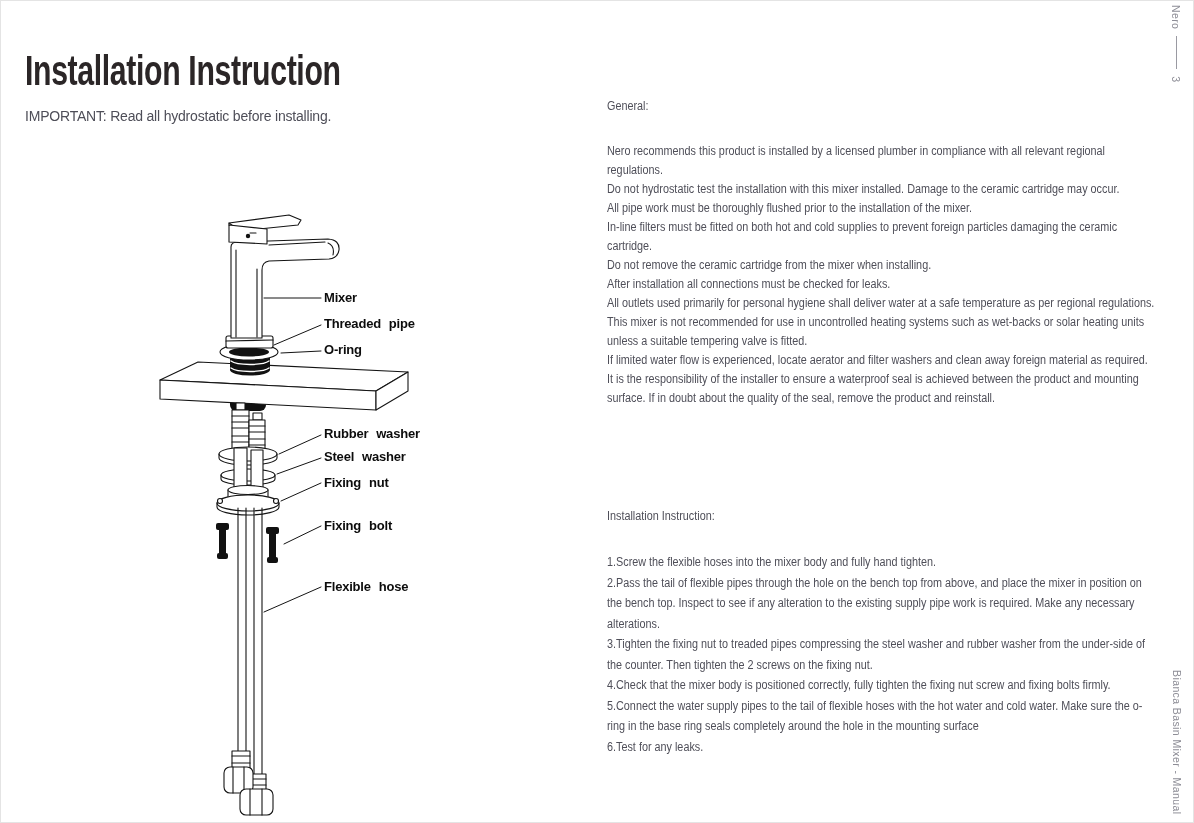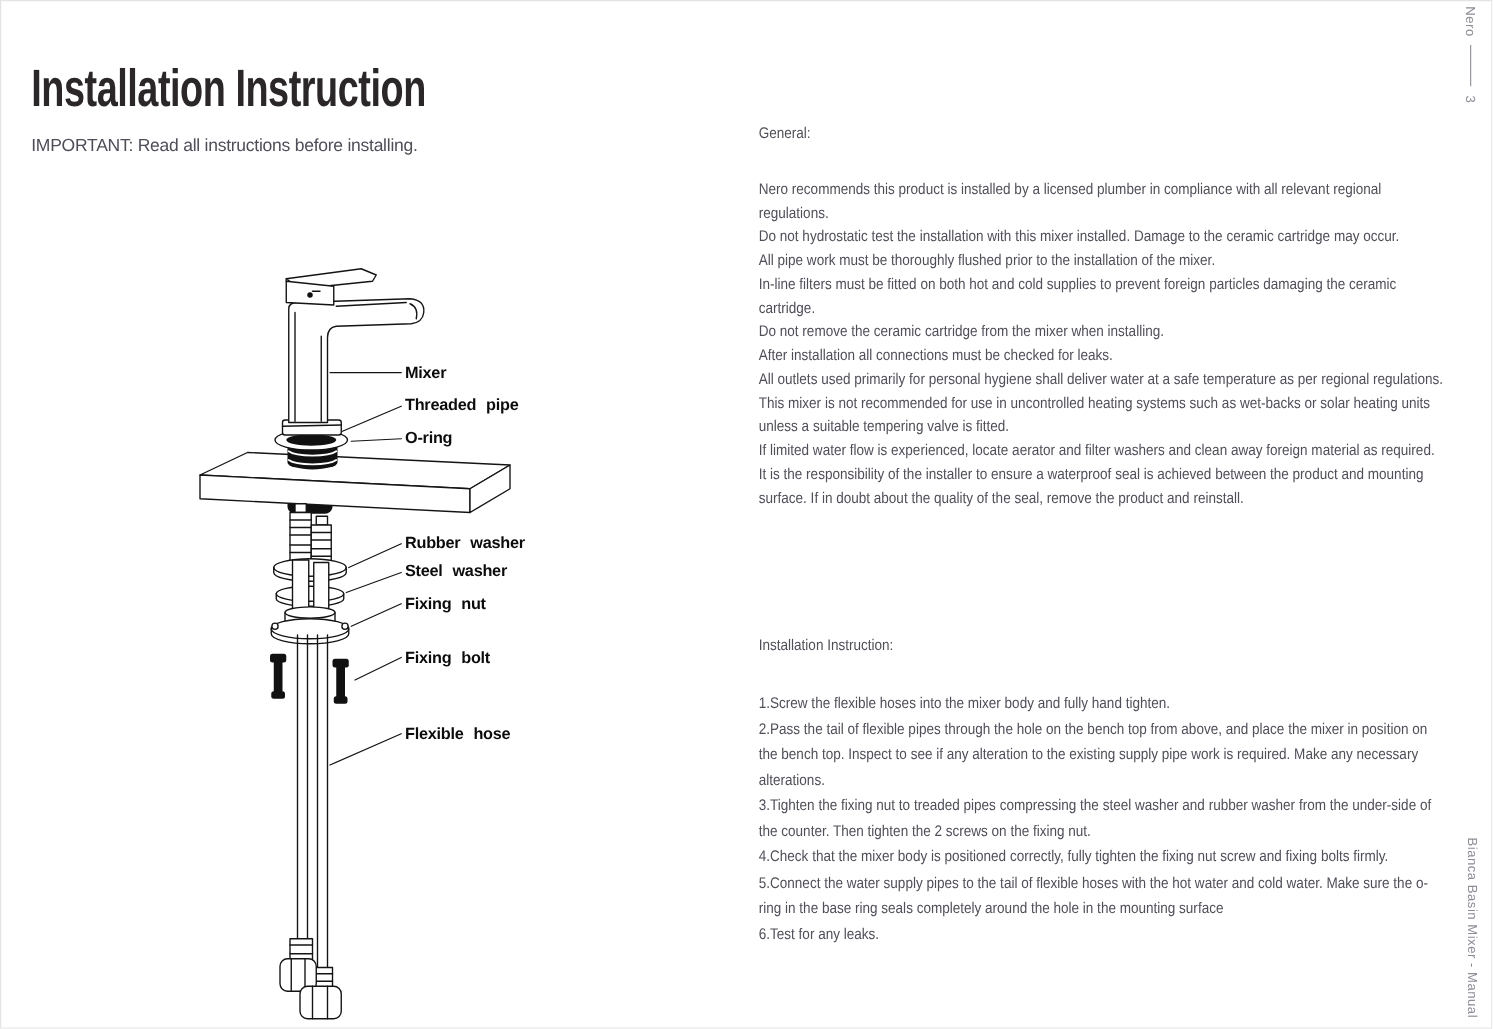--- a/index.html
+++ b/index.html
@@ -43,21 +43,21 @@
     font-family:"Liberation Sans", sans-serif; font-weight:bold; font-size:13px;
     fill:#0c0c0c; word-spacing:4.5px; letter-spacing:-0.2px; stroke:none;
   }
 </style>
 </head>
 <body>
 
 <div class="page-frame"></div>
 
 <h1 class="title">Installation Instruction</h1>
-<div class="important">IMPORTANT: Read all instructions before installing.</div>
+<div class="important">IMPORTANT: Read all hydrostatic before installing.</div>
 
 <svg class="diagram-svg" width="470" height="630" viewBox="0 0 470 630">
   <g stroke="#141414" stroke-width="1.1" fill="none" stroke-linejoin="round" stroke-linecap="round">
 
     <rect x="90" y="204" width="36" height="15" rx="6" fill="#111" stroke="none"></rect>
 
     <g fill="#ffffff">
       <polygon points="20,188 58,170 268,180 236,199"></polygon>
       <polygon points="20,188 236,199 236,218 20,207"></polygon>
       <polygon points="236,199 268,180 268,199 236,218"></polygon>

